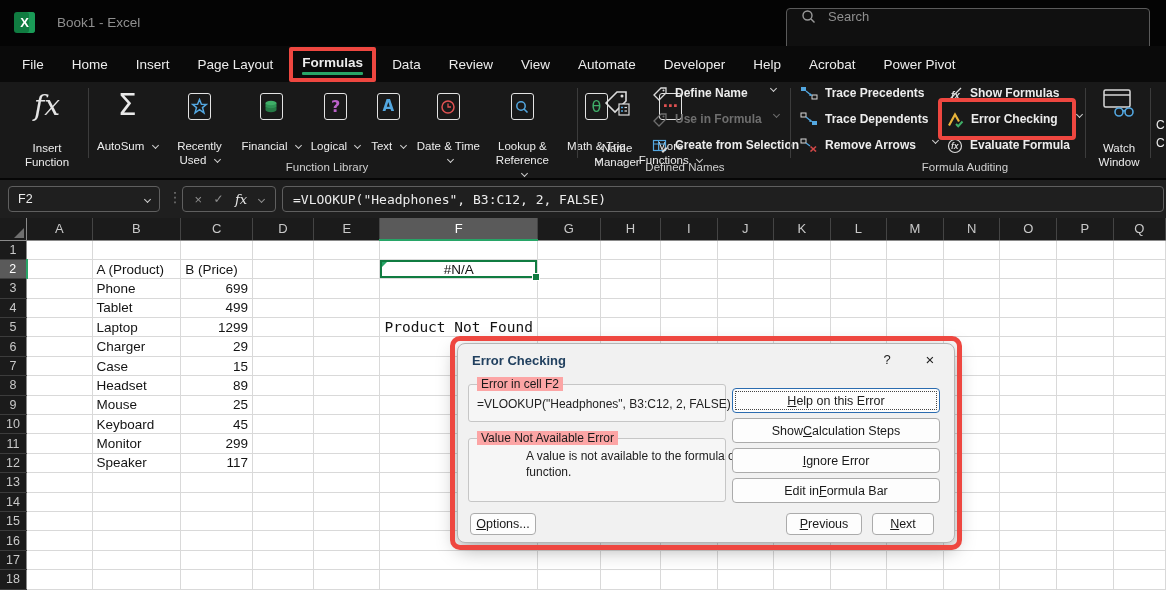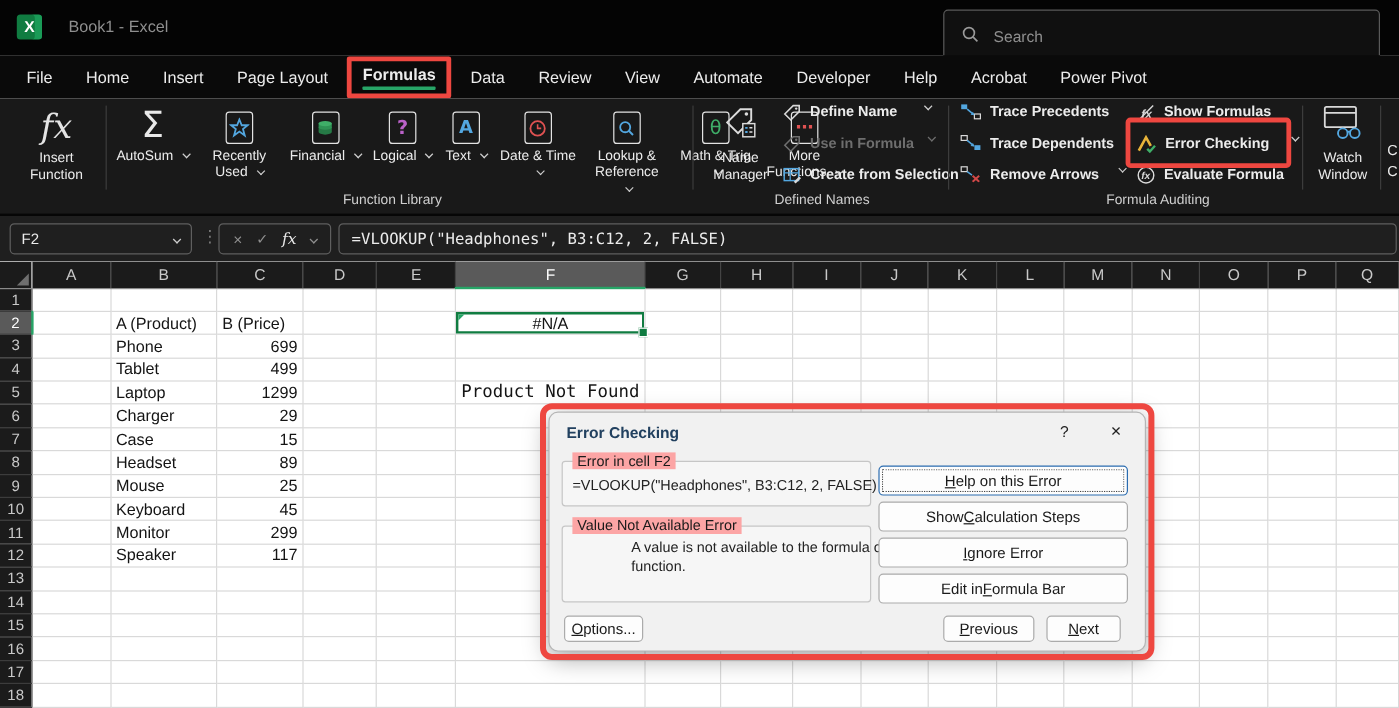--- a/index.html
+++ b/index.html
@@ -6,40 +6,40 @@
   html,body { width:1166px; height:590px; overflow:hidden; background:#fff;
     font-family:"Liberation Sans",sans-serif; position:relative; }
 
   
   .titlebar { position:absolute; left:0; top:0; width:1166px; height:46px; background:#040404; }
   .excel-icon { position:absolute; left:14px; top:12px; width:21px; height:21px; background:#107C41;
     border-radius:3px; color:#fff; font-weight:bold; font-size:13px; display:flex; align-items:center;
     justify-content:center; box-shadow:inset -6px 0 0 #1a9b57; }
   .win-title { position:absolute; left:57px; top:15px; color:#8f8f8f; font-size:13.5px; }
   .searchbox { position:absolute; left:786px; top:8px; width:364px; height:44px; background:#101010;
-    border:1px solid #5a5a5a; border-radius:4px; display:flex; align-items:center; gap:12px;
+    border:1px solid #5a5a5a; border-radius:4px; display:flex; align-items:flex-start; gap:12px;
     padding:0 14px; color:#8f8f8f; font-size:13px; }
 
   
   .tabrow { position:absolute; left:0; top:46px; width:1166px; height:36px; background:#0a0a0a;
     display:flex; align-items:center; padding-left:8px; }
   .tab { color:#ececec; font-size:13.5px; padding:0 14px; white-space:nowrap; }
   .tab.active { font-weight:bold; border:4px solid #ee4740; border-radius:2px; padding:4px 9px 3px;
     margin:0 2px; }
   .tab.active .tab-underline { display:block; height:3px; background:#27a567; border-radius:1px;
     margin-top:2px; }
 
   
   .ribbon { position:absolute; left:0; top:82px; width:1166px; height:98px; background:#191919;
     border-bottom:2px solid #060606; }
   .vdiv { position:absolute; top:6px; height:70px; width:1px; background:#3c3c3c; }
   .group-label { position:absolute; bottom:5px; font-size:11.5px; color:#cfcfcf; text-align:center; }
   .bigbtn { display:flex; flex-direction:column; align-items:center; padding:2px 5px 0; min-width:46px; }
   .bicon { height:34px; display:flex; align-items:flex-end; justify-content:center; }
-  .blabel { margin-top:4px; font-size:11.5px; color:#ececec; text-align:center; line-height:1.2;
+  .blabel { margin-top:20px; font-size:11.5px; color:#ececec; text-align:center; line-height:1.2;
     max-width:64px; }
   .book { width:23px; height:27px; border:1.5px solid #e3e3e3; border-radius:3px; display:flex;
     align-items:center; justify-content:center; }
   .gi { line-height:1; font-family:"DejaVu Sans",sans-serif; }
   .chev { display:inline-block; width:5px; height:5px; border-right:1.4px solid #cfcfcf;
     border-bottom:1.4px solid #cfcfcf; transform:rotate(45deg); margin-left:5px; vertical-align:2px; }
   .insert-fn { position:absolute; left:14px; top:4px; width:66px; }
   .fx-glyph { font-family:"DejaVu Serif",serif; font-style:italic; font-size:28px; color:#e4e4e4; }
   .fl-wrap { position:absolute; left:92px; top:2px; display:flex; align-items:flex-start; }
   .nm-btn { position:absolute; left:586px; top:4px; width:62px; }

